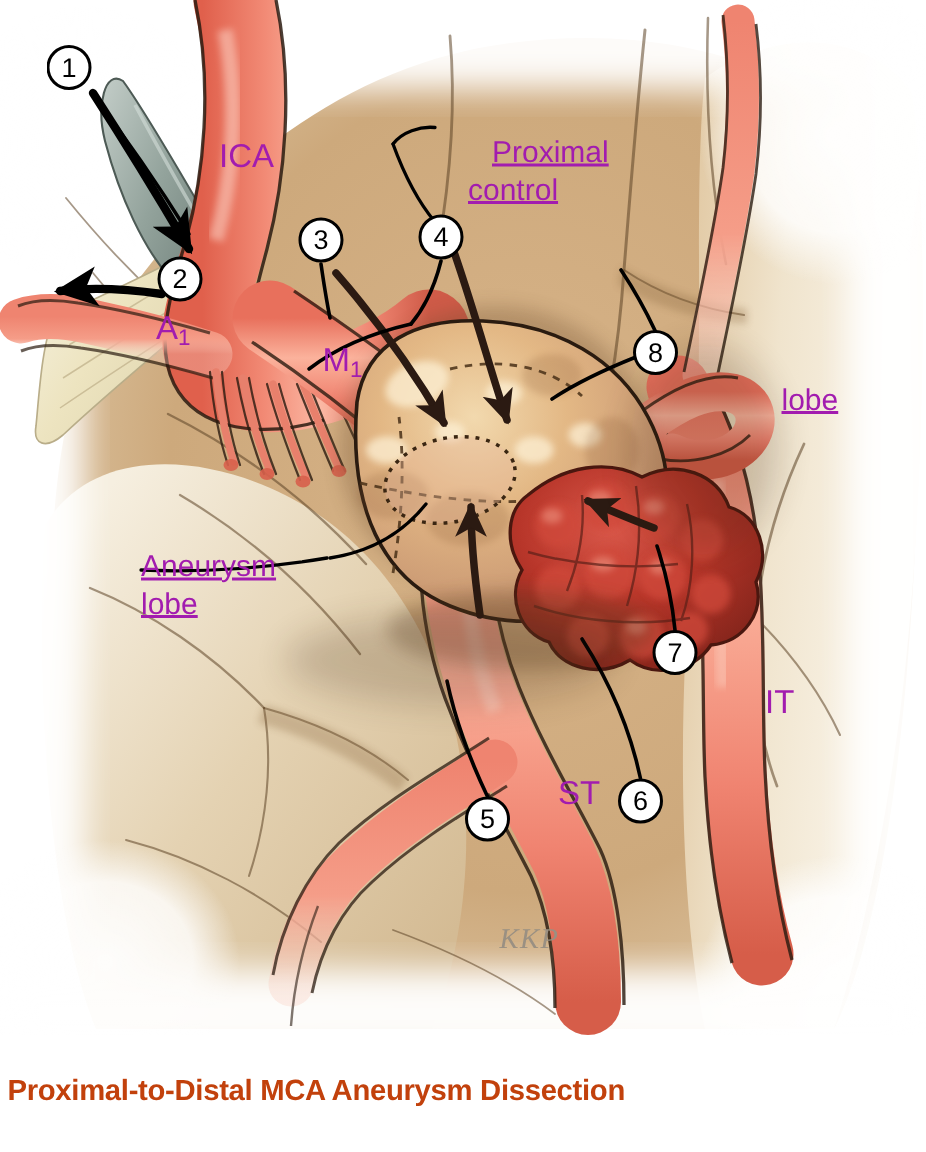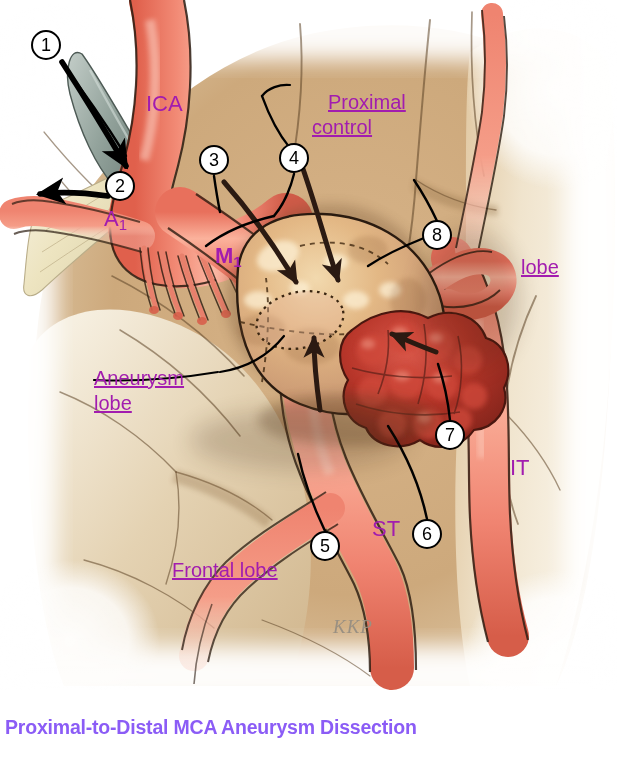--- a/index.html
+++ b/index.html
@@ -12,21 +12,21 @@
     position:absolute;left:0;top:0;width:617px;height:690px;
     background:#ffffff;overflow:hidden;
   }
   #figure svg{position:absolute;left:0;top:0;}
   .caption-bar{
     position:absolute;left:0;top:690px;width:617px;height:78px;
     background:#ffffff;
   }
   .caption-text{
     position:absolute;left:5px;top:26px;
-    font-size:19.5px;font-weight:bold;color:#8b5cf6;
+    font-size:19.5px;font-weight:bold;color:#c2410c;
     letter-spacing:-0.2px;white-space:nowrap;
   }
   .anno{
     position:absolute;color:#a21caf;font-weight:normal;
     white-space:nowrap;line-height:1.08;
   }
   .anno.big{font-size:22px;}
   .anno.mid{font-size:20px;text-decoration:underline;}
   .sub{font-size:0.68em;vertical-align:-0.28em;letter-spacing:0;}
   .marker{
@@ -388,35 +388,34 @@
     <g opacity="0.18" filter="url(#blurMed)">
       <ellipse cx="300" cy="440" rx="110" ry="30" fill="#3a2410"></ellipse>
       <ellipse cx="470" cy="300" rx="50" ry="70" fill="#3a2410"></ellipse>
     </g>
   </svg>
 
   <div class="anno big" style="left:146px;top:92px;">ICA</div>
 
   <div class="anno big" style="left:104px;top:207px;"><span>A</span><span class="sub">1</span></div>
 
-  <div class="anno big" style="left:215px;top:244px;font-weight:bold;"><span>M</span><span class="sub">1</span></div>
+  <div class="anno big" style="left:215px;top:228px;"><span>M</span><span class="sub">1</span></div>
 
   <div class="anno mid" style="left:328px;top:92px;">Proximal</div>
   <div class="anno mid" style="left:312px;top:117px;">control</div>
 
   <div class="anno mid" style="left:521px;top:257px;">lobe</div>
 
   <div class="anno mid" style="left:94px;top:368px;">Aneurysm</div>
   <div class="anno mid" style="left:94px;top:393px;">lobe</div>
 
   <div class="anno big" style="left:490px;top:456px;margin-left:20px;">IT</div>
 
   <div class="anno big" style="left:372px;top:517px;">ST</div>
 
-  <div class="anno mid" style="left:172px;top:560px;">Frontal lobe</div>
 
   <div class="marker" style="left:31px;top:30px;">1</div>
   <div class="marker" style="left:105px;top:171px;">2</div>
   <div class="marker" style="left:199px;top:145px;">3</div>
   <div class="marker" style="left:279px;top:143px;">4</div>
   <div class="marker" style="left:310px;top:531px;">5</div>
   <div class="marker" style="left:412px;top:519px;">6</div>
   <div class="marker" style="left:435px;top:420px;">7</div>
   <div class="marker" style="left:422px;top:220px;">8</div>
 

